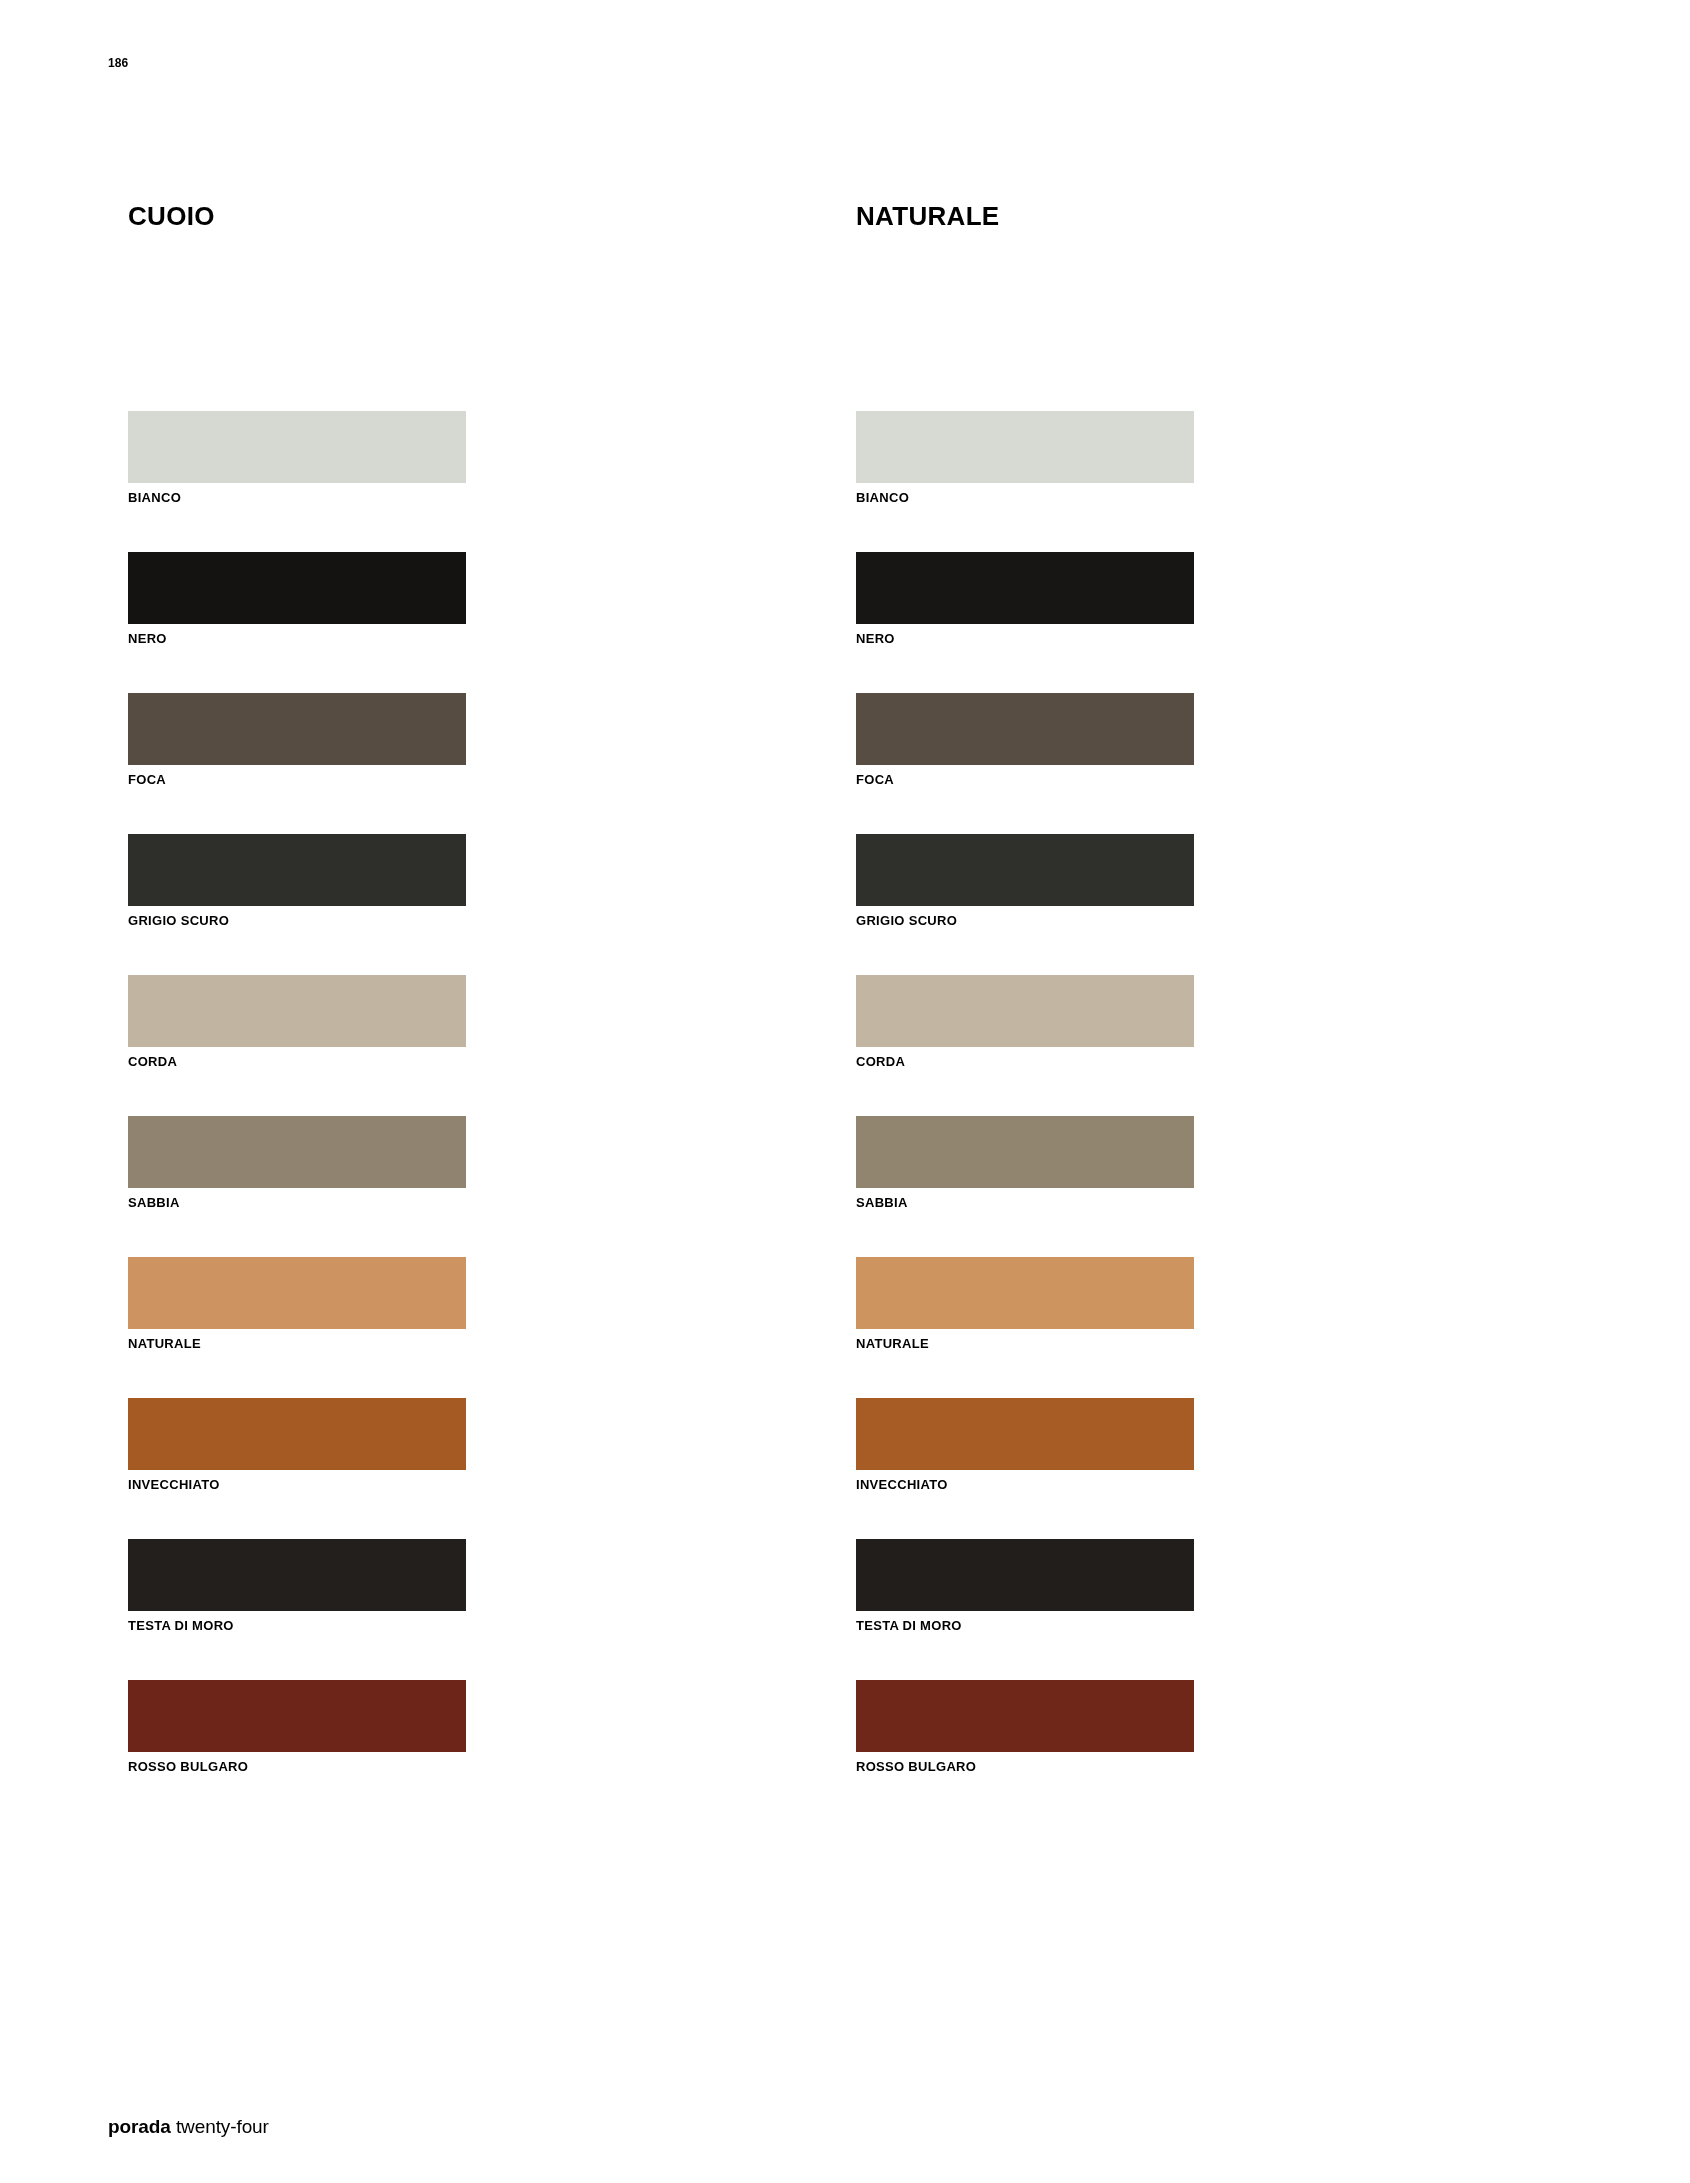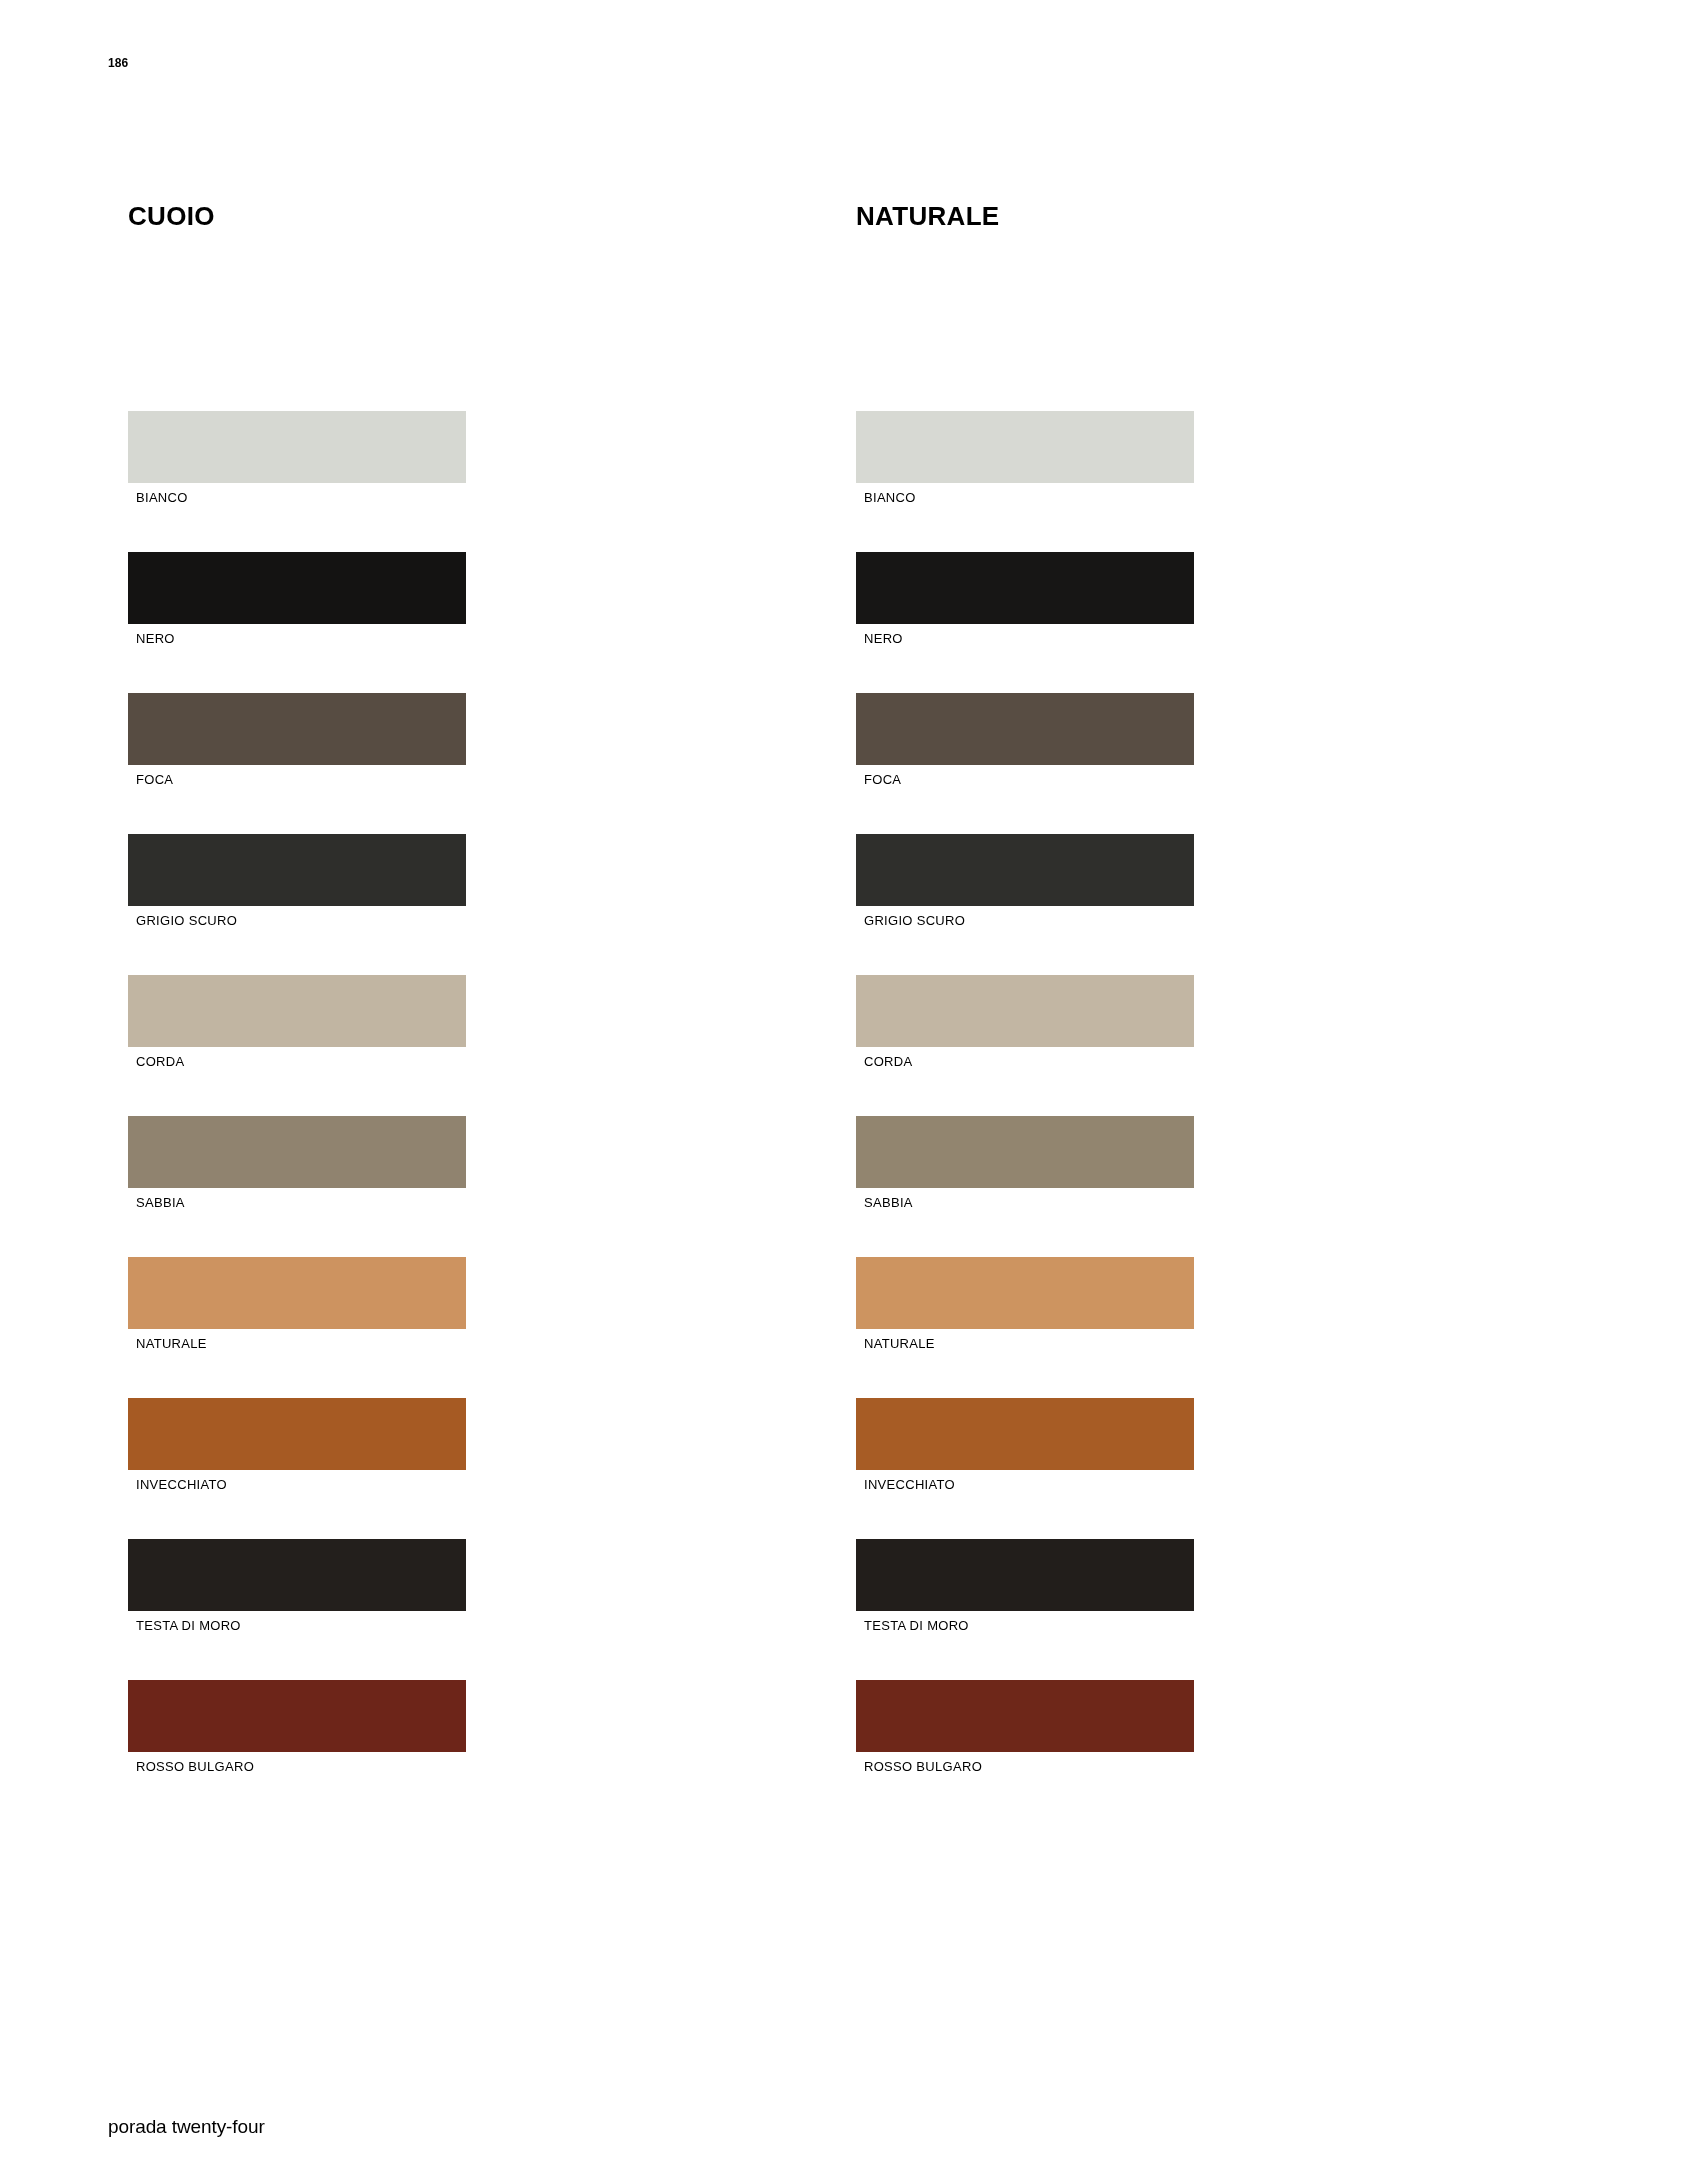--- a/index.html
+++ b/index.html
@@ -66,40 +66,40 @@
     width: 338px;
     height: 141px;
   }
   .swatch-chip {
     width: 338px;
     height: 72px;
     display: block;
   }
   .swatch-label {
     position: absolute;
-    left: 8px;
+    left: 0;
     top: 80px;
     font-size: 13px;
-    font-weight: 400;
+    font-weight: 700;
     letter-spacing: 0.3px;
     line-height: 1;
     white-space: nowrap;
   }
 
   
   .footer {
     position: absolute;
     left: 108px;
     top: 2117px;
     font-size: 19px;
     line-height: 1;
     white-space: nowrap;
   }
   .footer .brand {
-    font-weight: 400;
+    font-weight: 700;
     letter-spacing: -0.1px;
   }
   .footer .edition {
     font-weight: 400;
     letter-spacing: -0.1px;
   }
 </style>
 </head>
 <body>
 

